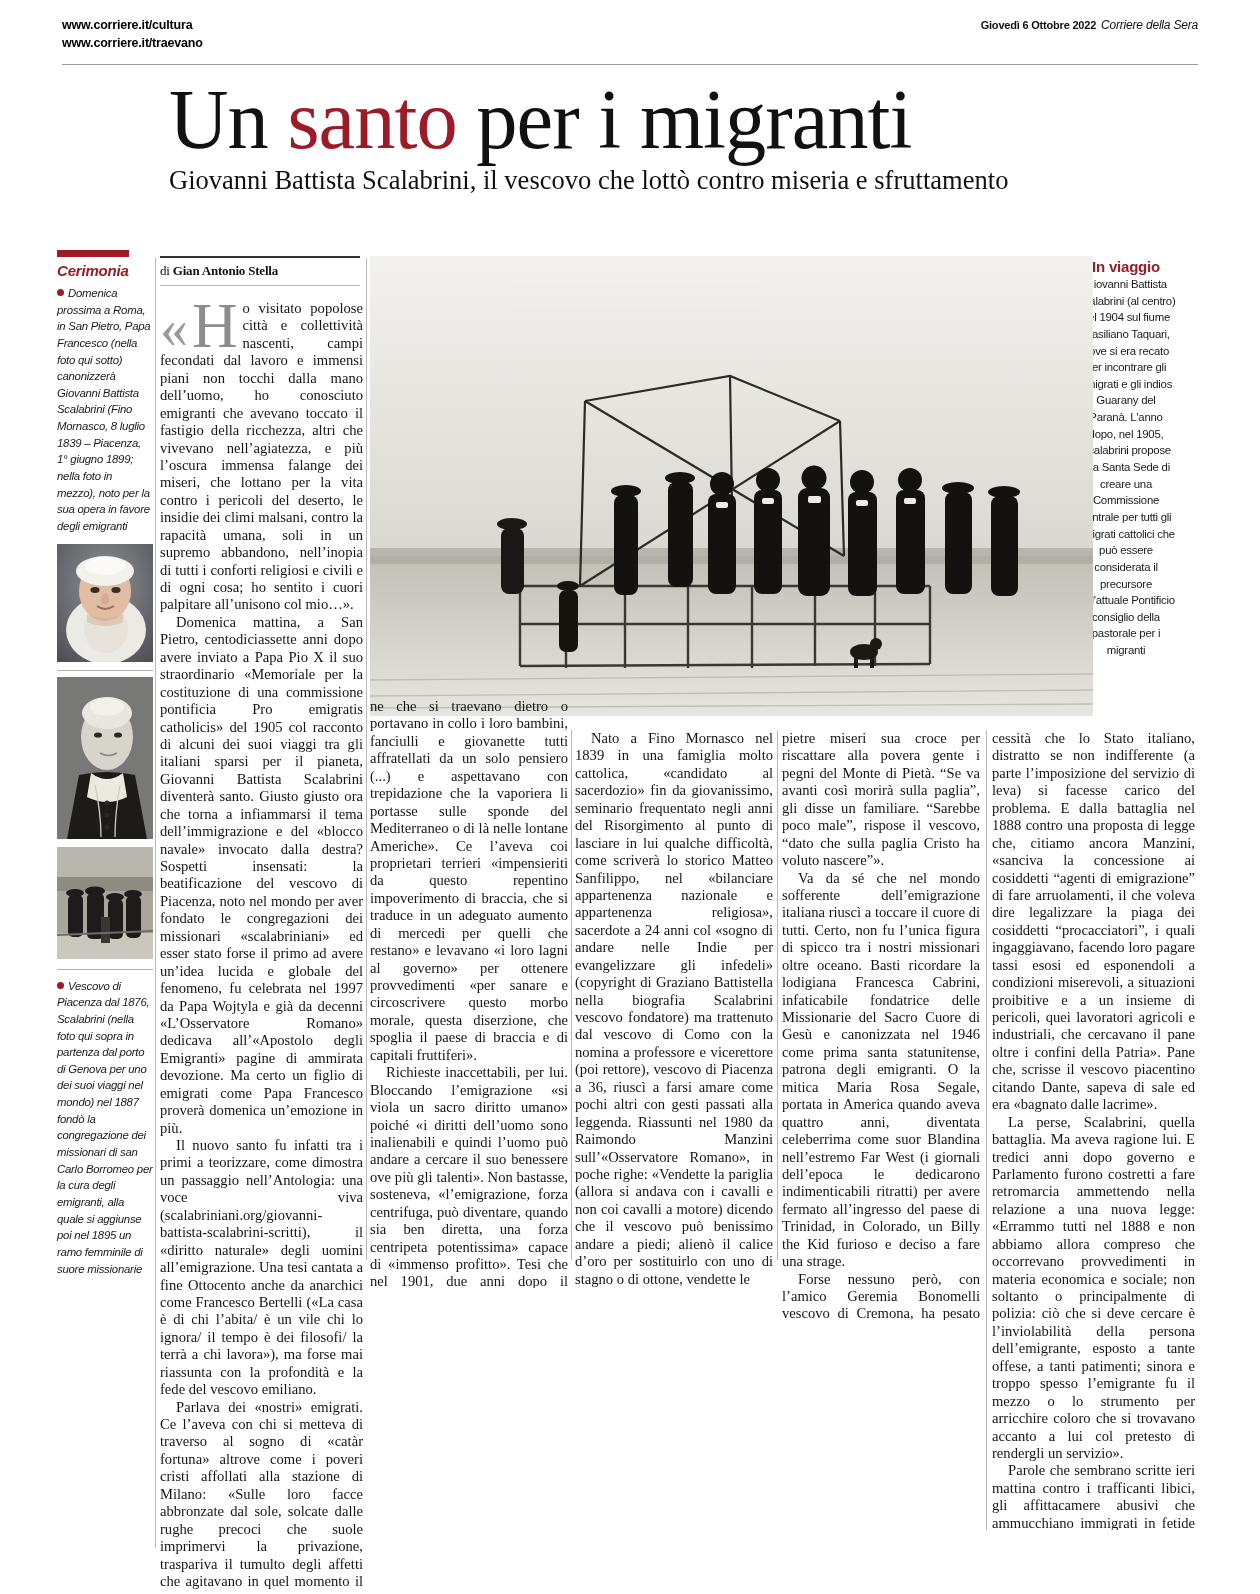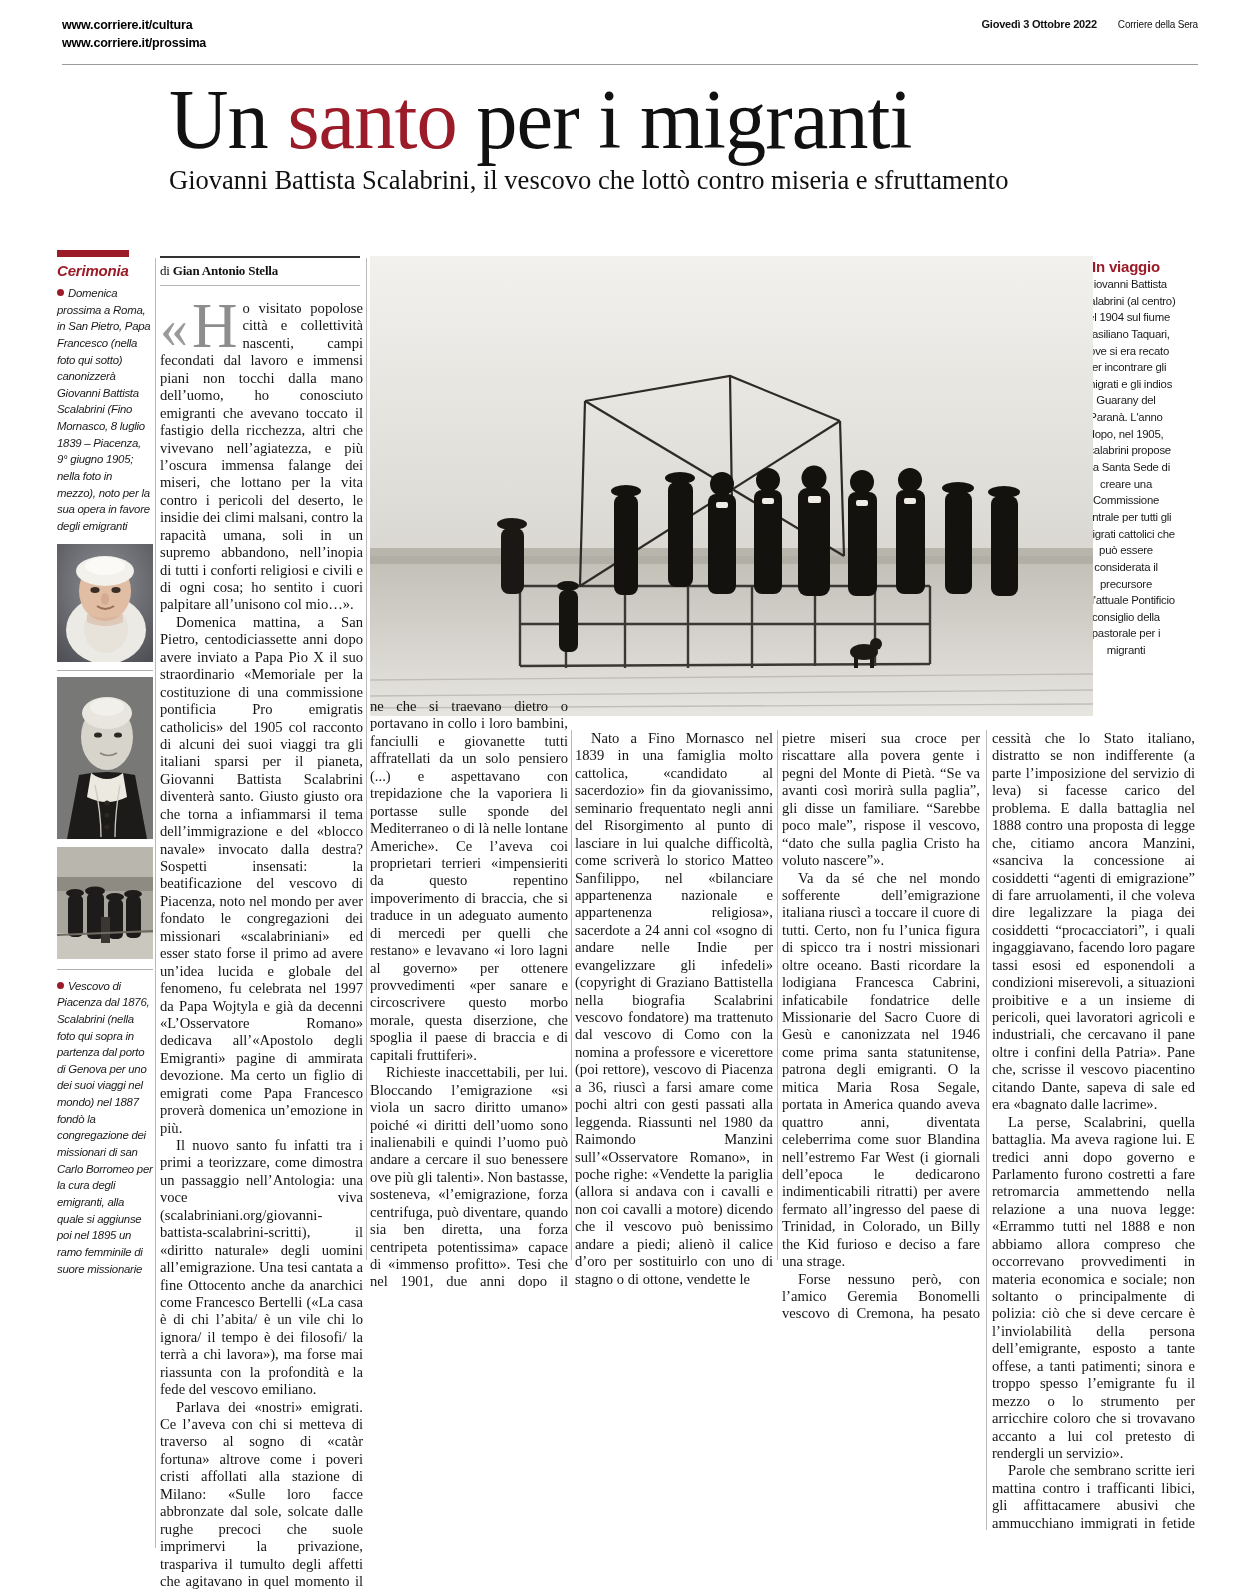--- a/index.html
+++ b/index.html
@@ -35,21 +35,21 @@
     color: #000;
   }
   .masthead-right {
     position: absolute; right: 0; top: 2px;
     font-family: "Liberation Sans", sans-serif;
     font-size: 10.5px;
     letter-spacing: -0.2px;
     white-space: nowrap;
   }
   .masthead-right .date { font-weight: bold; font-size: 11px; }
-  .masthead-right .paper { font-weight: normal; font-size: 10px; margin-left: 21px; }
+  .masthead-right .paper { font-weight: normal; font-size: 12px; margin-left: 5px; font-style: italic; }
 
   .rule-top {
     position: absolute;
     left: 62px; right: 62px; top: 64px;
     height: 1px;
     background: #9a9a9a;
   }
 
   
   .headline-block {
@@ -227,37 +227,37 @@
   .photo-canvas { position: absolute; inset: 0; }
 </style>
 </head>
 <body>
 
 <div class="page">
 
   <div class="masthead">
     <div class="masthead-left">
       <div>www.corriere.it/cultura</div>
-      <div>www.corriere.it/prossima</div>
+      <div>www.corriere.it/traevano</div>
     </div>
     <div class="masthead-right">
-      <span class="date">Giovedì 3 Ottobre 2022</span><span class="paper">Corriere della Sera</span>
+      <span class="date">Giovedì 6 Ottobre 2022</span><span class="paper">Corriere della Sera</span>
     </div>
   </div>
   <div class="rule-top"></div>
 
   <div class="headline-block">
     <h1 class="headline"><span>Un </span><span class="santo">santo</span><span> per i migranti</span></h1>
     <div class="subhead">Giovanni Battista Scalabrini, il vescovo che lottò contro miseria e sfruttamento</div>
   </div>
 
   <div class="left-rail">
     <div class="rail-bar"></div>
     <div class="rail-title">Cerimonia</div>
-    <div class="rail-text"><span class="bullet"></span><span>Domenica prossima a Roma, in San Pietro, Papa Francesco (nella foto qui sotto) canonizzerà Giovanni Battista Scalabrini (Fino Mornasco, 8 luglio 1839 – Piacenza, 9° giugno 1905; nella foto in mezzo), noto per la sua opera in favore degli emigranti</span></div>
+    <div class="rail-text"><span class="bullet"></span><span>Domenica prossima a Roma, in San Pietro, Papa Francesco (nella foto qui sotto) canonizzerà Giovanni Battista Scalabrini (Fino Mornasco, 8 luglio 1839 – Piacenza, 1° giugno 1899; nella foto in mezzo), noto per la sua opera in favore degli emigranti</span></div>
 
     <div class="rail-img" style="height:118px; position:relative; overflow:hidden; background:#6d6f74;">
       <svg viewBox="0 0 96 118" width="96" height="118" preserveAspectRatio="none">
         <defs>
           <radialGradient id="bg1" cx="50%" cy="35%" r="80%">
             <stop offset="0%" stop-color="#8e9096"></stop>
               <stop offset="100%" stop-color="#4d4f55"></stop>
           </radialGradient>
         </defs>
         <rect width="96" height="118" fill="url(#bg1)"></rect>

